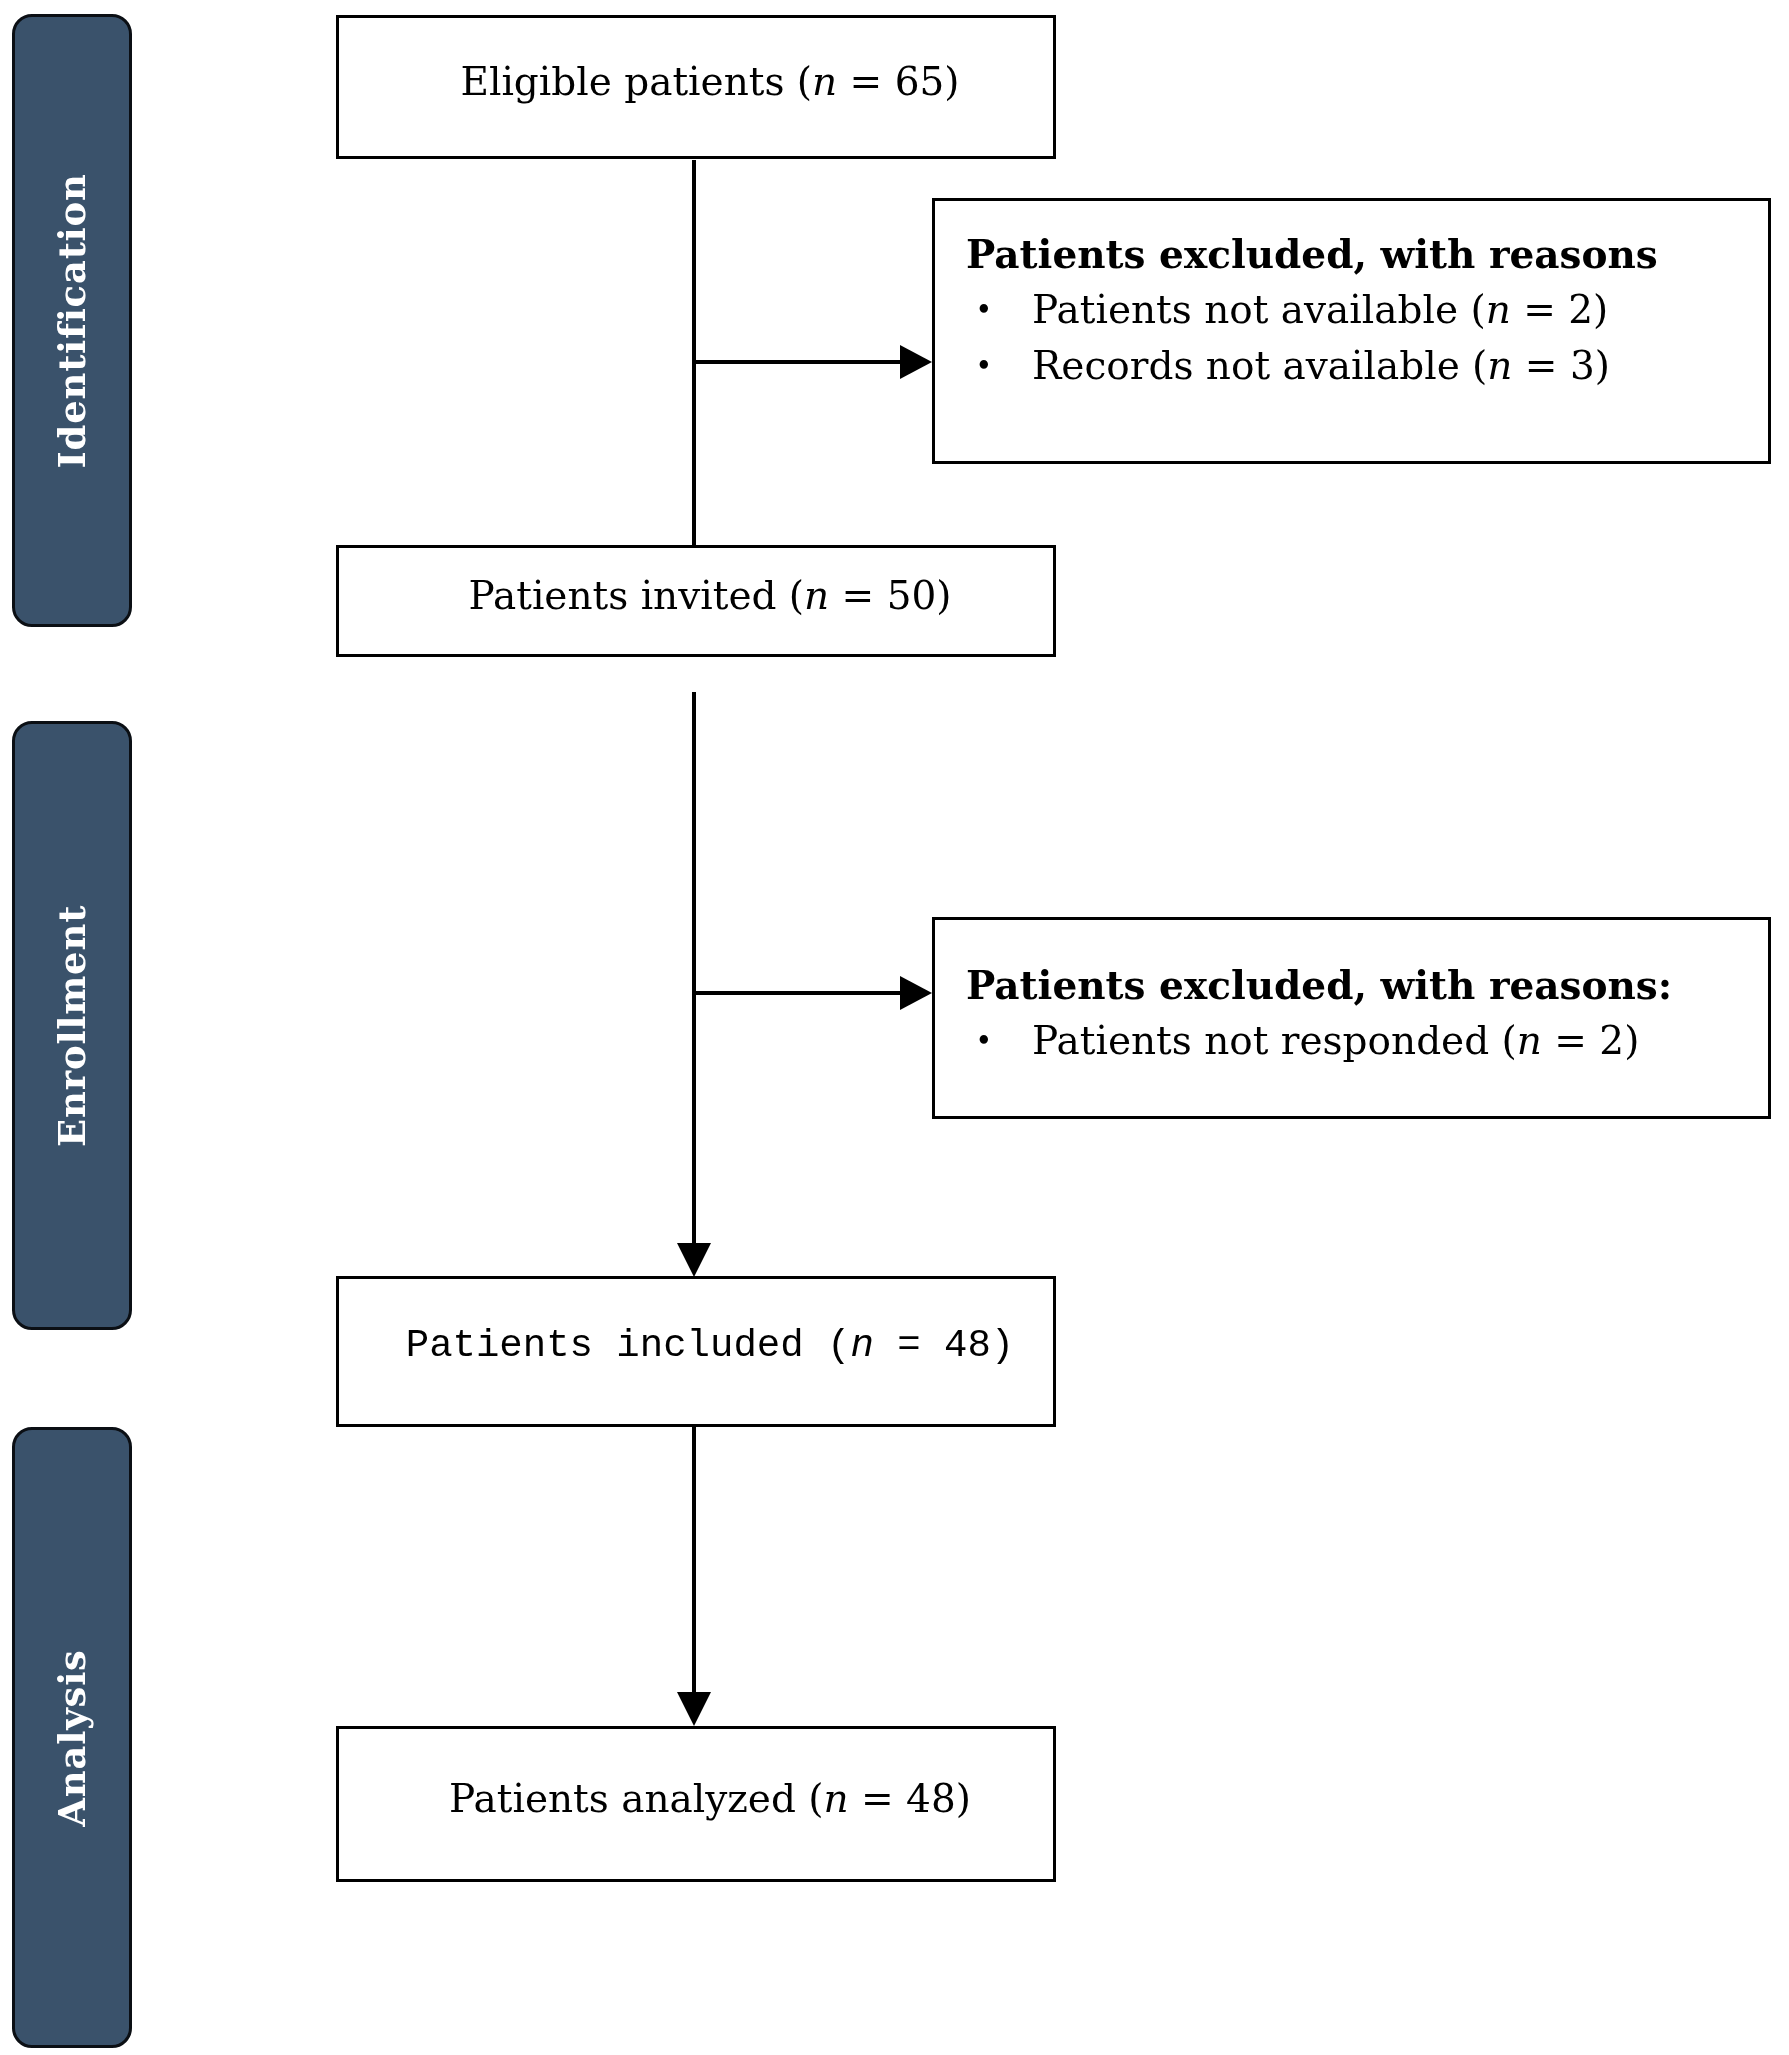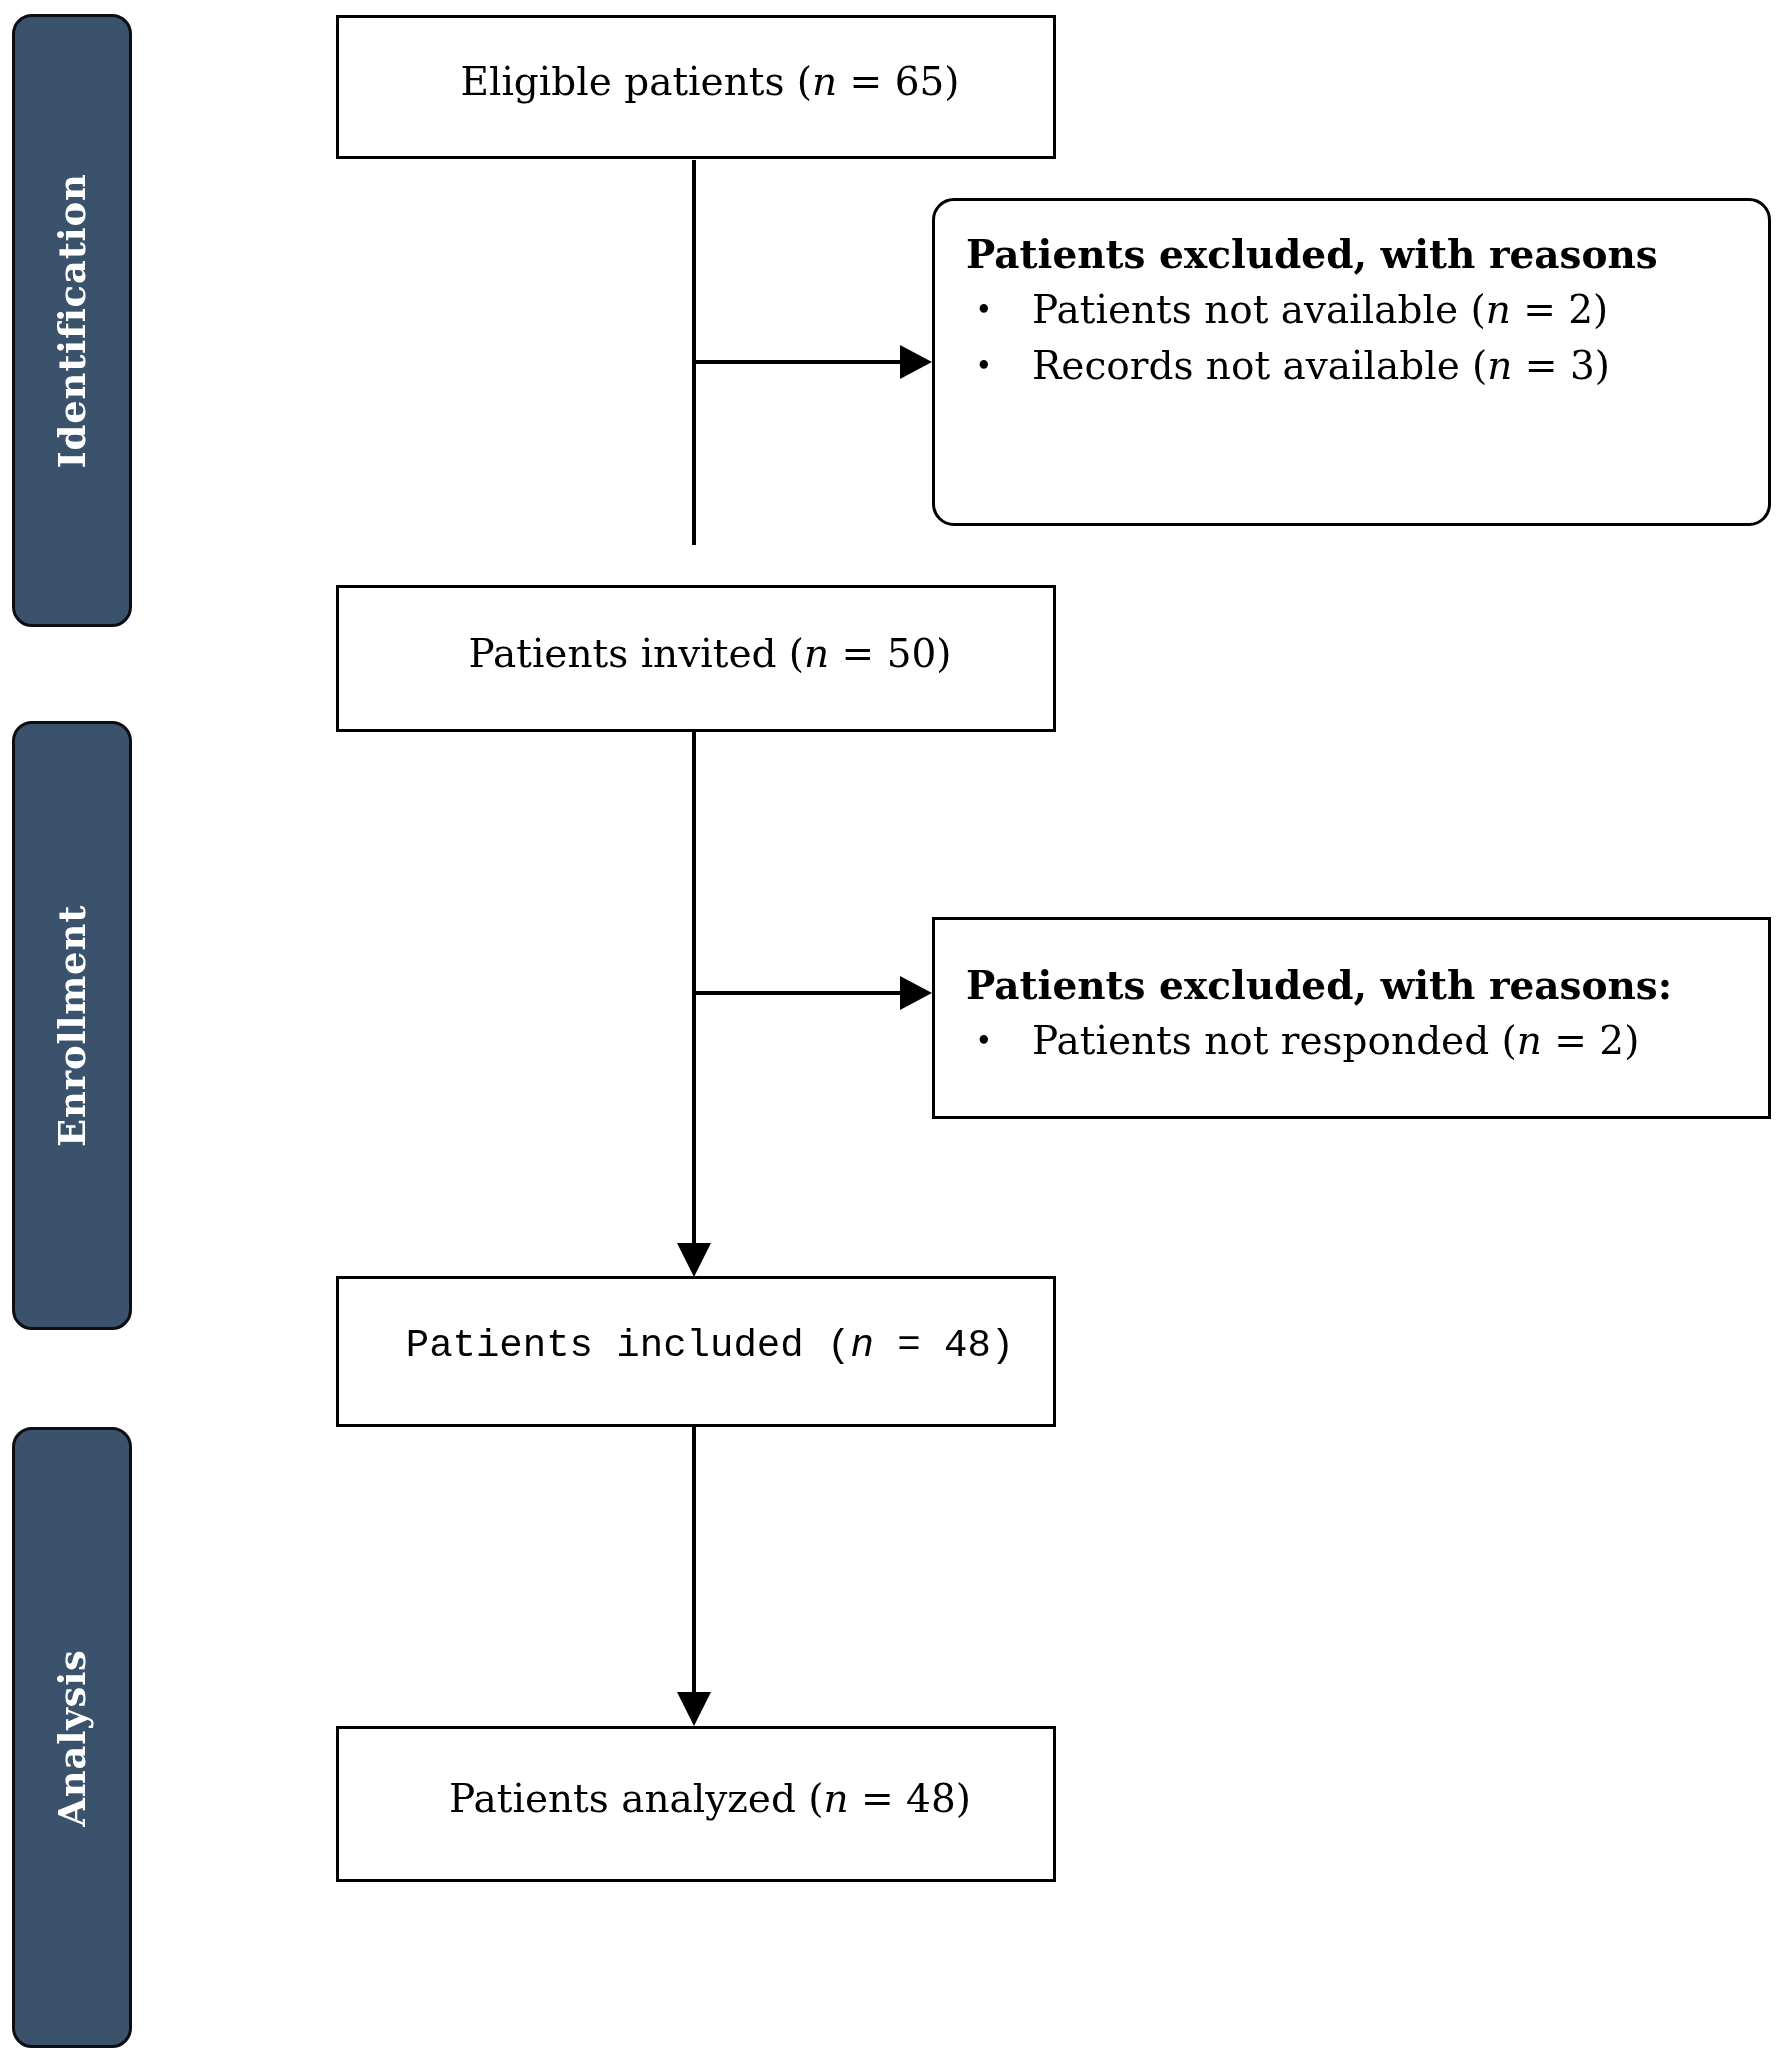--- a/index.html
+++ b/index.html
@@ -53,31 +53,31 @@
     left: 336px;
     width: 720px;
     display: flex;
     align-items: center;
     justify-content: center;
     text-align: center;
     padding-bottom: 10.8px;
     padding-left: 28px;
   }
   #box-eligible { top: 15.4px;   height: 144px; }
-  #box-invited  { top: 545px;  height: 147px; margin-top: 40px; }
+  #box-invited  { top: 545px;  height: 112px; }
   #box-included { top: 1276px; height: 151px; font-family: Liberation Mono, monospace; }
   #box-analyzed { top: 1726px; height: 156px; }
 
   .exclbox {
     left: 932px;
     width: 839px;
     padding: 0 23px 0 31px;
     line-height: 56px;
   }
-  #box-excluded-1 { top: 198px;  height: 328px; padding-top: 25px; border-radius: 22px; }
+  #box-excluded-1 { top: 198px;  height: 266px; padding-top: 25px; }
   #box-excluded-2 { top: 917px; height: 202px; padding-top: 37px; }
   .heading { font-weight: bold; }
   .bullet { display: flex; }
   .bullet .marker {
     flex: 0 0 66px;
     padding-left: 9.3px;
     box-sizing: border-box;
     font-size: 29px;
   }
   .bullet .blabel { flex: 1; }

